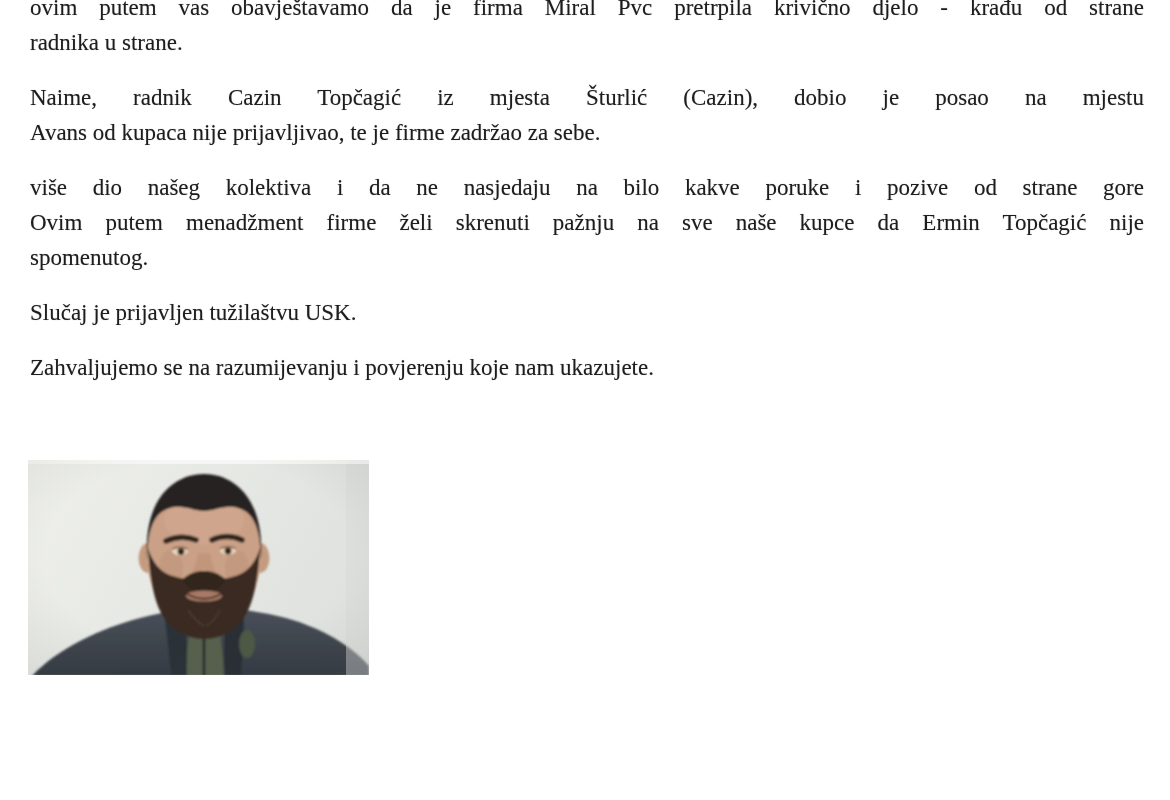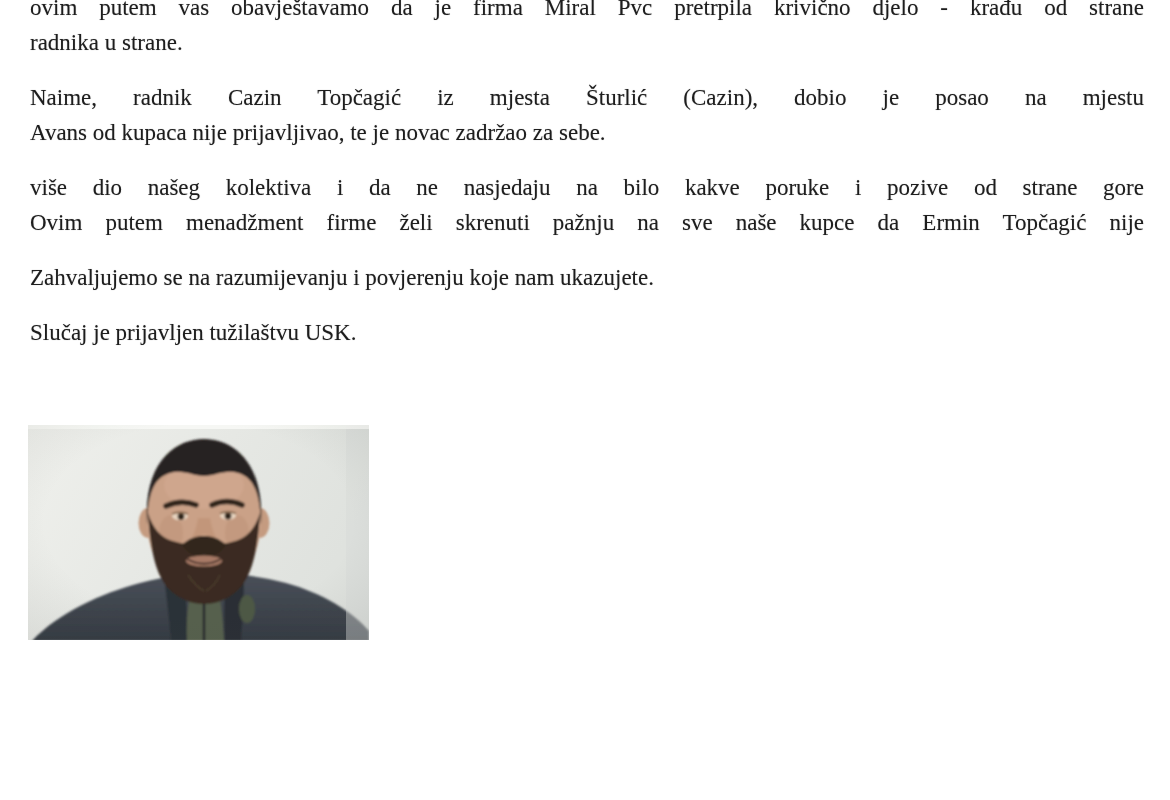--- a/index.html
+++ b/index.html
@@ -57,33 +57,34 @@
 <main class="page">
 
   <section class="doc">
 
   <p>
         <span class="ln">ovim putem vas obavještavamo da je firma Miral Pvc pretrpila krivično djelo - krađu od strane</span>
         <span class="ln last">radnika u strane.</span>
       </p>
       <p>
         <span class="ln">Naime, radnik Cazin Topčagić iz mjesta Šturlić (Cazin), dobio je posao na mjestu</span>
-        <span class="ln last">Avans od kupaca nije prijavljivao, te je novac zadržao za sebe.</span>
+        <span class="ln last">Avans od kupaca nije prijavljivao, te je firme zadržao za sebe.</span>
       </p>
       <p>
         <span class="ln">više dio našeg kolektiva i da ne nasjedaju na bilo kakve poruke i pozive od strane gore</span>
         <span class="ln">Ovim putem menadžment firme želi skrenuti pažnju na sve naše kupce da Ermin Topčagić nije</span>
+        <span class="ln last">spomenutog.</span>
       </p>
       <p>
       </p>
       <p>
-        <span class="ln last">Zahvaljujemo se na razumijevanju i povjerenju koje nam ukazujete.</span>
+        <span class="ln last">Slučaj je prijavljen tužilaštvu USK.</span>
       </p>
       <p>
-        <span class="ln last">Slučaj je prijavljen tužilaštvu USK.</span>
+        <span class="ln last">Zahvaljujemo se na razumijevanju i povjerenju koje nam ukazujete.</span>
       </p>
     </section>
 
   <figure class="photo" style="margin-left:28px;margin-top:75px;margin-bottom:0;margin-right:0;">
     <svg width="341" height="215" viewBox="0 0 341 215" xmlns="http://www.w3.org/2000/svg" role="img">
       <defs>
         <linearGradient id="bgG" x1="0" y1="0" x2="1" y2="0.35">
           <stop offset="0" stop-color="#eff0ec"></stop>
           <stop offset="0.55" stop-color="#e6e8e4"></stop>
           <stop offset="1" stop-color="#dfe2de"></stop>

